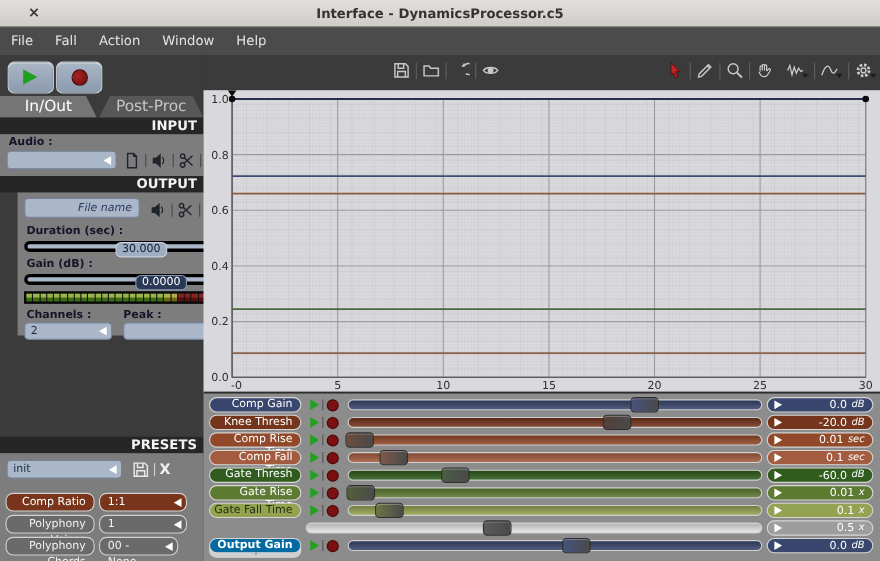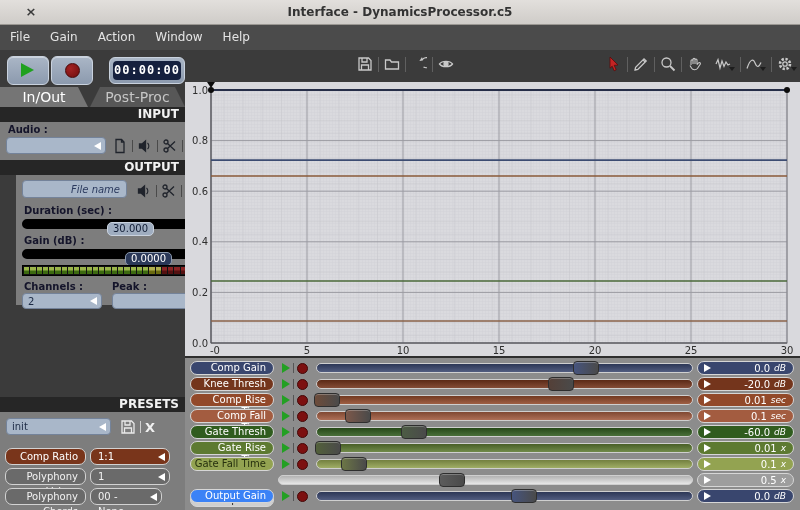--- a/index.html
+++ b/index.html
@@ -41,21 +41,21 @@
     font-size:12px;font-weight:bold;text-align:right;line-height:15px;padding-right:6px;box-sizing:border-box;}
   .secbody{position:absolute;left:0;width:185px;background:#7d7d7d;}
   .flabel{position:absolute;font-size:10px;font-weight:bold;color:#14142a;}
   .dd{position:absolute;background:#a9b7c9;border:1px solid #74839a;border-radius:4px;
     box-sizing:border-box;font-size:10px;color:#1c2a44;}
   .dd .ddtext{position:absolute;left:5px;top:0;right:16px;line-height:16px;overflow:hidden;white-space:nowrap;}
   .arrow-left{position:absolute;right:4px;top:50%;margin-top:-4px;width:0;height:0;
     border-right:7px solid #fff;border-top:4px solid transparent;border-bottom:4px solid transparent;}
   .minicons{position:absolute;display:flex;align-items:center;gap:4px;color:#20242c;}
   .minicons .sep{width:1px;height:12px;background:#4a4a4a;}
-  .track{position:absolute;height:10px;background:#a9b7c9;border:5px solid #000000;border-radius:5px;box-sizing:border-box;}
+  .track{position:absolute;height:10px;background:#a9b7c9;border:3px solid #000000;border-radius:5px;box-sizing:border-box;}
   .valpill{position:absolute;top:-2px;height:12px;border-radius:5px;font-size:10px;line-height:12px;
     padding:0 5px;}
   .valpill.dark{background:#2a3858;color:#fff;border:1px solid #8a98ac;}
   .valpill.light{background:#9fadc0;color:#101c34;border:1px solid #c9d2de;}
   .meter{position:absolute;left:6px;width:172px;height:11px;background:#111;border:1px solid #000;
     display:flex;gap:1px;padding:1px;box-sizing:border-box;}
   .meter .seg{flex:1;}
   .presetrow{position:absolute;height:17px;}
   .pbtn{position:absolute;height:17px;border-radius:7px;border:1px solid #d2d2d2;box-sizing:border-box;
     font-size:10px;text-align:right;line-height:15px;padding-right:7px;}
@@ -102,36 +102,33 @@
 
 <div id="app">
 
   <div class="titlebar">
     <div class="close">×</div>
     <div class="title">Interface - DynamicsProcessor.c5</div>
   </div>
 
   <div class="menubar" id="menubar">
       <div class="mitem">File</div>
-      <div class="mitem">Gain</div>
+      <div class="mitem">Fall</div>
       <div class="mitem">Action</div>
       <div class="mitem">Window</div>
       <div class="mitem">Help</div>
     </div>
 
   <div class="leftpanel">
 
     <div class="btn playbtn">
       <span class="tri-green"></span>
     </div>
     <div class="btn recbtn">
       <span class="dot-red"></span>
-    </div>
-    <div class="timerwrap">
-      <div class="timer">00:00:00</div>
     </div>
 
     <div class="tabs">
       <div class="tab active">In/Out</div>
       <div class="tab inactive">Post-Proc</div>
     </div>
 
     <div class="sechdr" style="top:57px;">INPUT</div>
     <div class="secbody" style="top:72px;height:38px;">
       <div class="flabel" style="left:8px;top:2px;">Audio :</div>
@@ -554,21 +551,21 @@
           <div class="mtrack" style="background-color: rgb(228, 228, 228);"></div>
           <div class="mhandle" style="background: linear-gradient(90deg, rgb(92, 92, 92), rgb(74, 74, 74)); left: calc(42% - 13px);"></div>
         </div>
         <div class="mval" style="background: rgb(157, 157, 157); color: rgb(255, 255, 255);">
           <span class="tri"></span>
           <span class="v">0.5</span>
           <span class="u">x</span>
         </div>
       </div>
       <div class="mrow">
-        <div class="mlabel" style="background: #3b82f6; color: rgb(255, 255, 255);">Output Gain</div>
+        <div class="mlabel" style="background: #0369a1; color: rgb(255, 255, 255); font-weight: bold;">Output Gain</div>
         <div class="mtrans">
           <span class="tri"></span>
           <span class="sep"></span>
           <span class="rec"></span>
         </div>
         <div class="mtrackwrap">
           <div class="mtrack" style="background-color: rgb(57, 70, 110);"></div>
           <div class="mhandle" style="background: linear-gradient(90deg, rgb(70, 84, 126), rgb(74, 74, 74)); left: calc(55.2% - 13px);"></div>
         </div>
         <div class="mval" style="background: rgb(57, 70, 110); color: rgb(255, 255, 255);">

